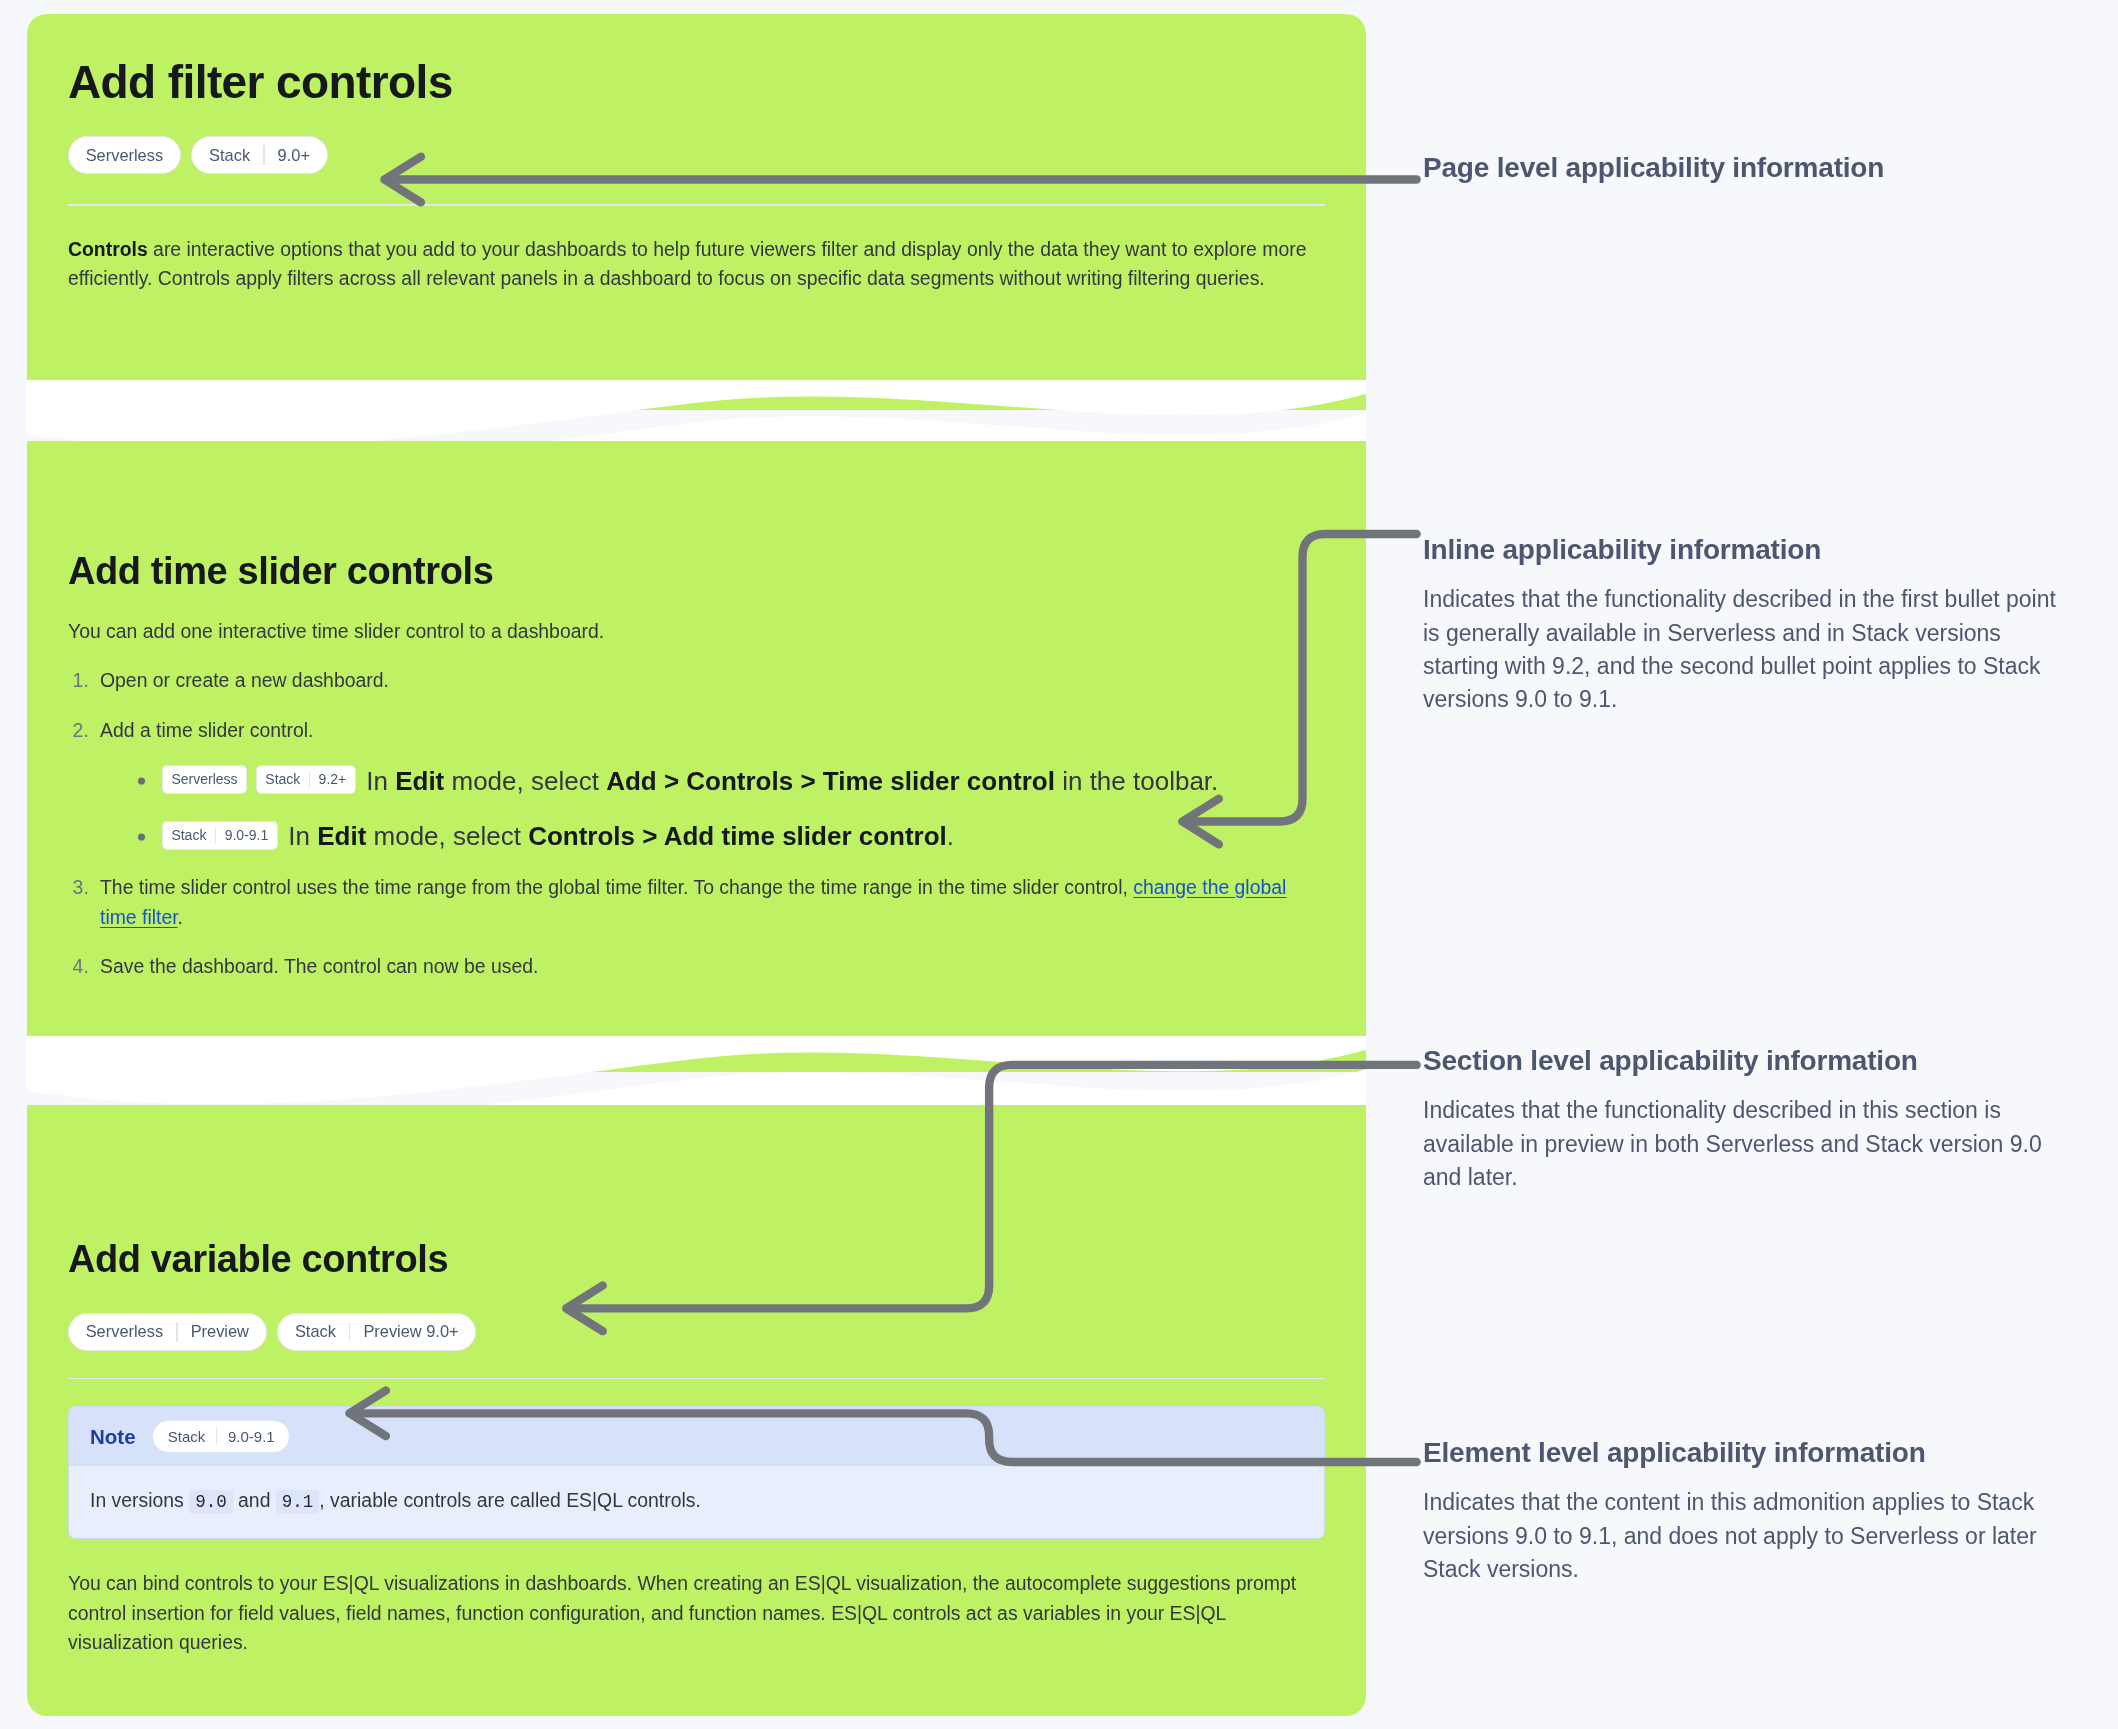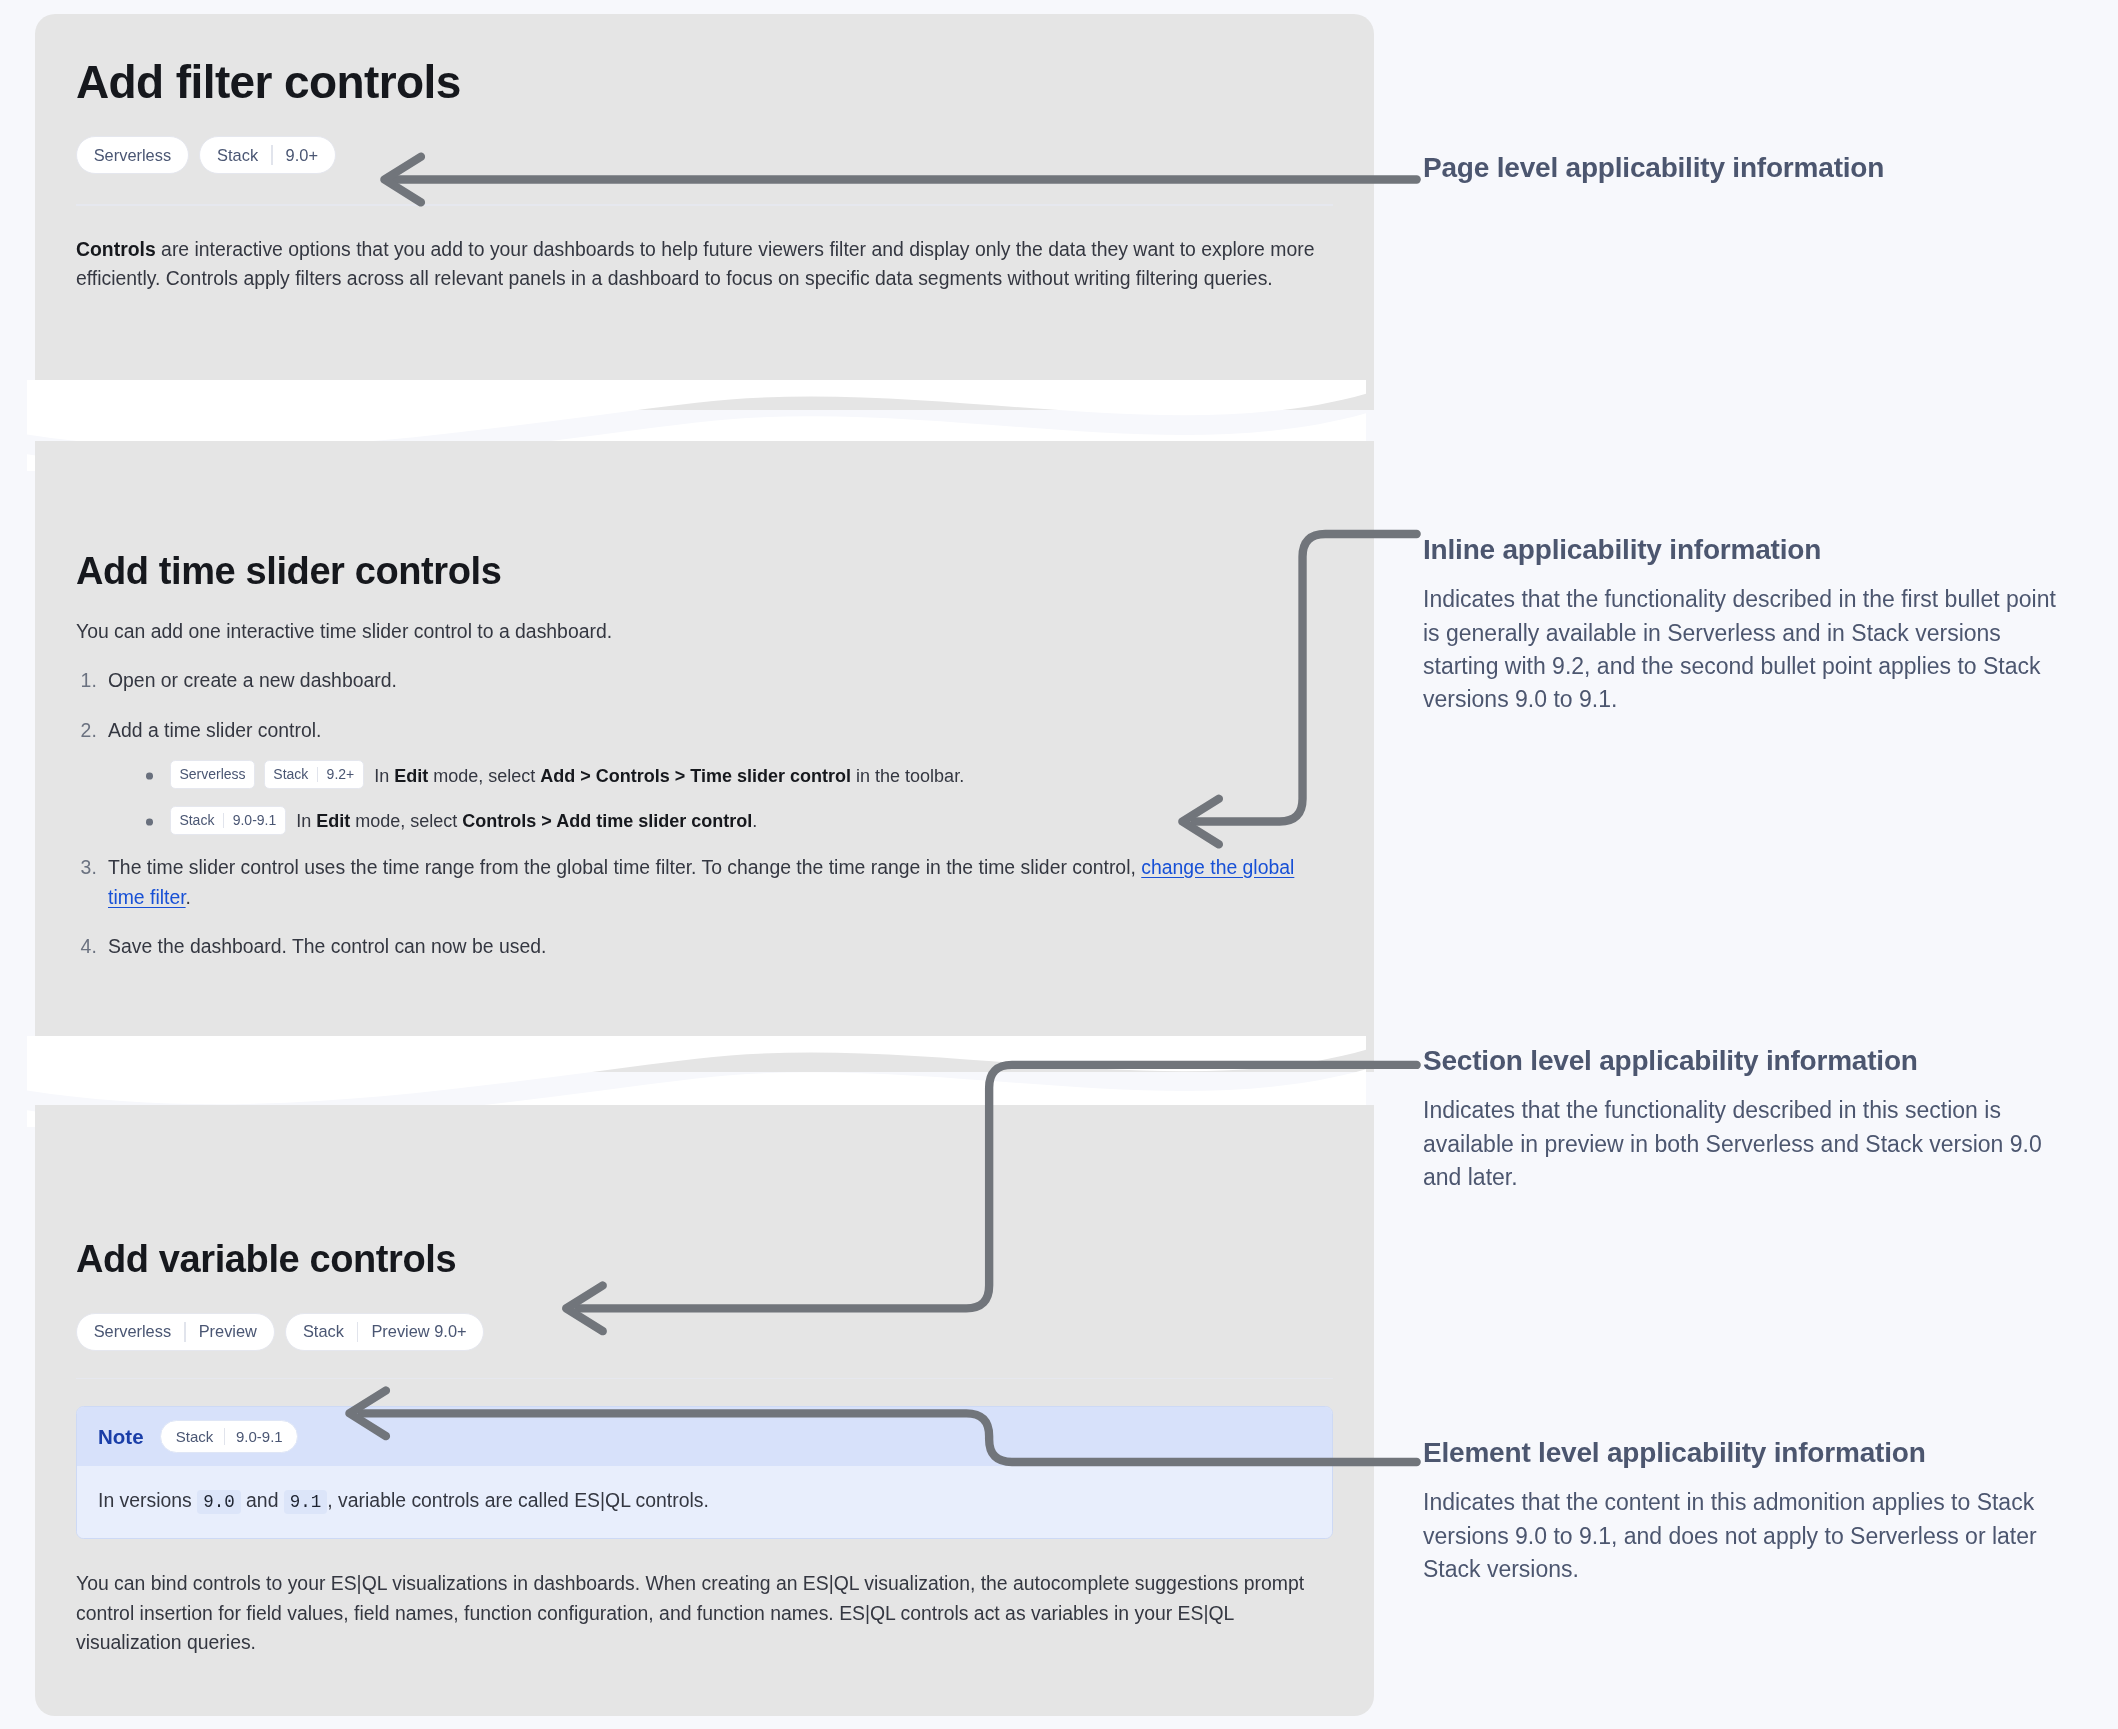--- a/index.html
+++ b/index.html
@@ -24,23 +24,23 @@
   #doc-col {
     position: absolute;
     left: 27px;
     top: 0px;
     width: 1339px;
     height: 1729px;
   }
 
   .doc-card {
     position: absolute;
-    left: 8px;
+    left: 0;
     width: 1339px;
-    background: #e5e5e5;
+    background: #bef264;
   }
 
   .card-top { border-radius: 20px 20px 0 0; }
   .card-bottom { border-radius: 0 0 20px 20px; }
 
   
   #card-intro { top: 13.7px; height: 396px; border-radius: 20px 20px 0 0; }
   
   #card-time  { top: 441px; height: 631px; }
   
@@ -181,21 +181,21 @@
   ul.sub > li::before {
     content: "";
     position: absolute;
     left: 6px;
     top: 50%;
     transform: translateY(-50%);
     width: 6.8px; height: 6.8px;
     border-radius: 50%;
     background: #69707d;
   }
-  .sub-text { font-size: 18px; line-height: 1.5; color: #343741; margin-left: 10.6px; }
+  .sub-text { font-size: 26px; line-height: 1.5; color: #343741; margin-left: 10.6px; }
 
   b, strong { font-weight: 700; color: #16181d; }
 
   a.doclink {
     color: #1750d6;
     text-decoration: underline;
     text-underline-offset: 3px;
   }
 
   

